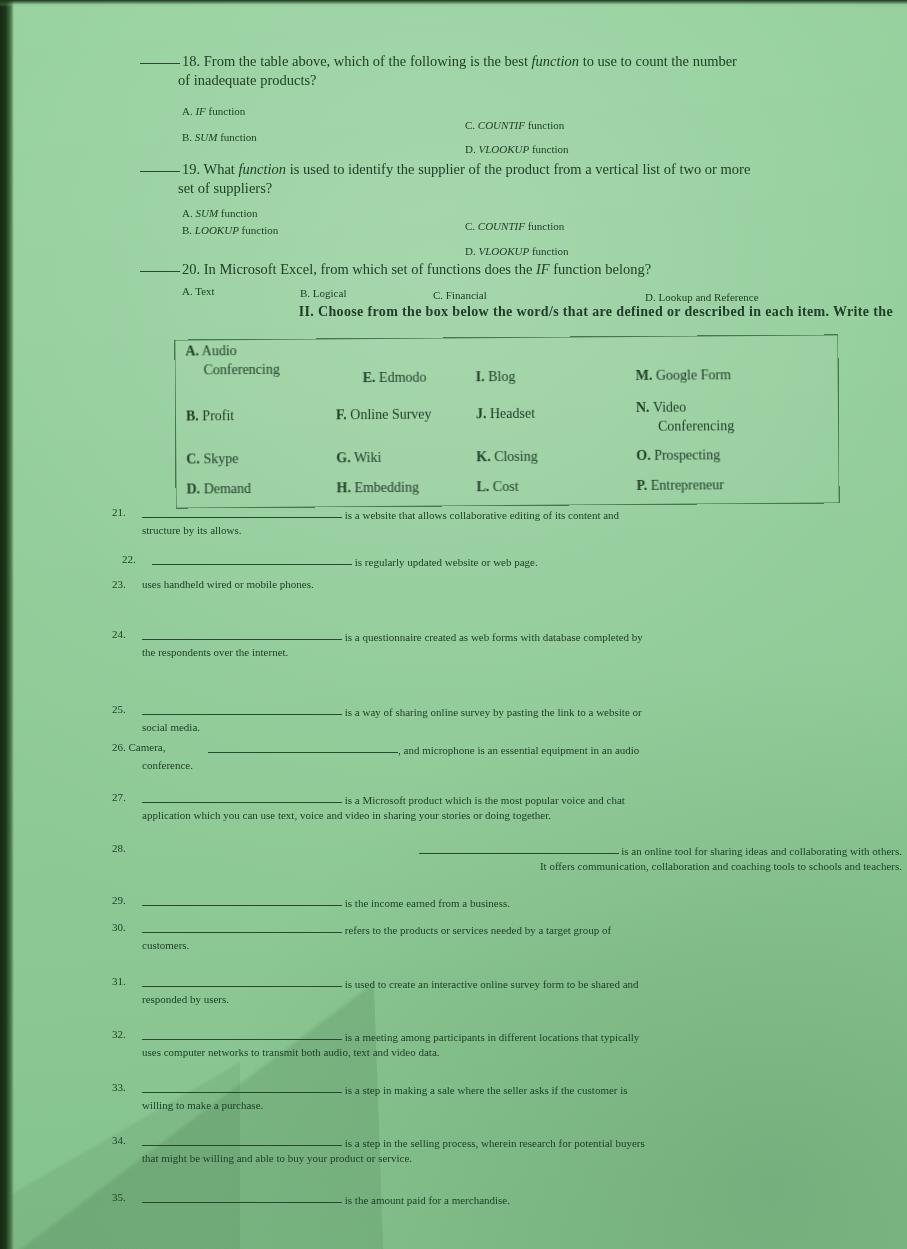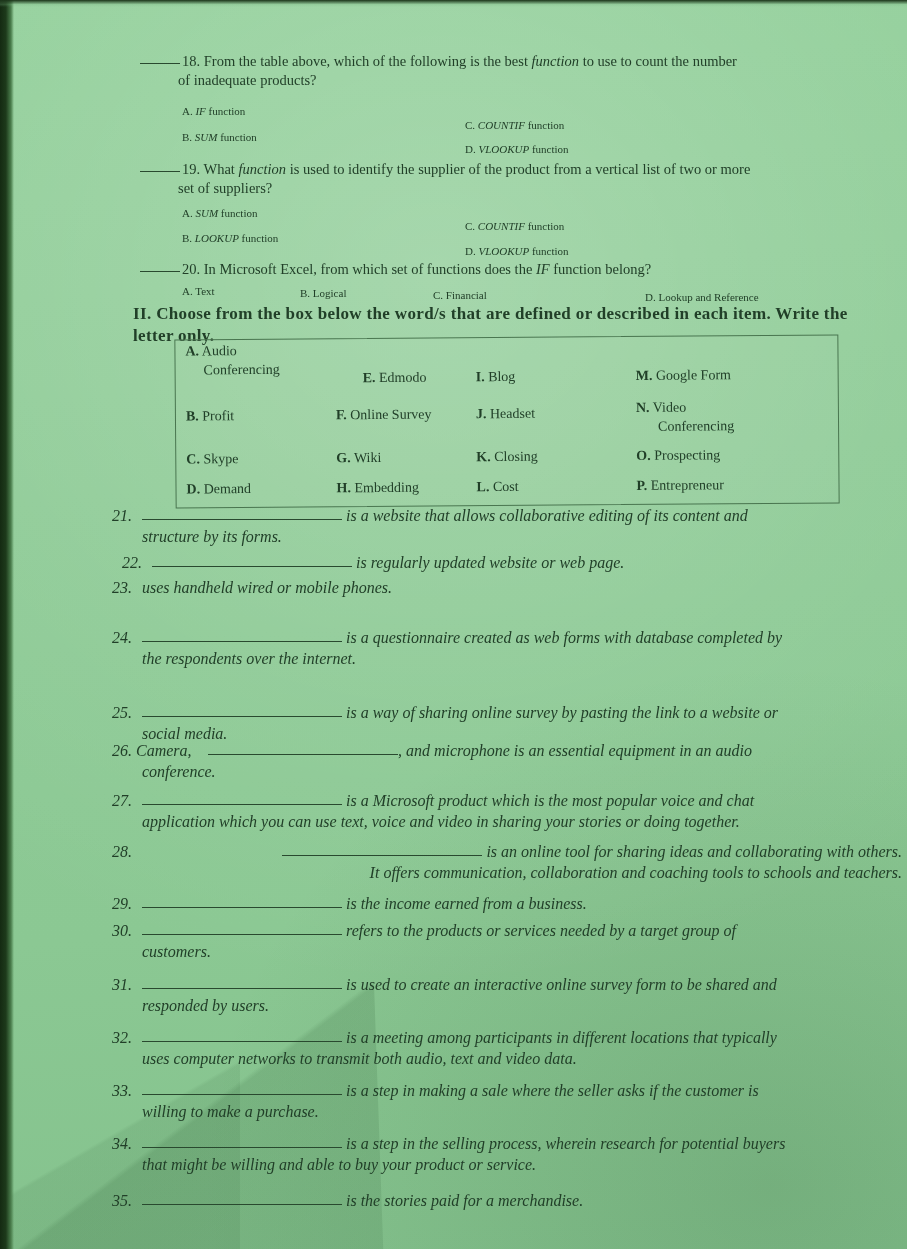--- a/index.html
+++ b/index.html
@@ -96,24 +96,25 @@
     position: absolute;
     font-size: 11px;
     white-space: nowrap;
   }
 
   
   .sect-head {
     position: absolute;
     font-family: "Liberation Serif", "DejaVu Serif", serif;
     font-weight: bold;
-    font-size: 17px;
+    font-size: 14px;
     line-height: 1.3;
     letter-spacing: 0.35px;
     width: 760px;
+    text-align: right;
   }
 
   
   #wordbox {
     position: absolute;
     left: 175px;
     top: 337px;
     width: 662px;
     height: 167px;
     border: 1.2px solid #4a7550;
@@ -124,24 +125,23 @@
     position: absolute;
     font-size: 14px;
     line-height: 1.35;
     white-space: nowrap;
   }
   .wbletter { font-weight: bold; }
 
   
   .item {
     position: absolute;
-    font-size: 16px;
+    font-size: 11px;
     line-height: 1.34;
     width: 790px;
-    font-style: italic;
   }
   .inum {
     position: absolute;
     left: 0;
     top: 0;
   }
   .iline1 {
     display: block;
     padding-left: 30px;
   }
@@ -204,21 +204,21 @@
         <span>What</span>
         <i>function</i>
         <span>is used to identify the supplier of the product from a vertical list of two or more</span>
         <span class="cont">set of suppliers?</span>
       </div>
       <div class="choice" style="left:182px; top:207px;">
         <span>A.</span>
         <i>SUM</i>
         <span>function</span>
       </div>
-      <div class="choice" style="left:182px; top:232px;">
+      <div class="choice" style="left:182px; top:224px;">
         <span>B.</span>
         <i>LOOKUP</i>
         <span>function</span>
       </div>
       <div class="choice" style="left:465px; top:220px;">
         <span>C.</span>
         <i>COUNTIF</i>
         <span>function</span>
       </div>
       <div class="choice" style="left:465px; top:245px;">
@@ -245,21 +245,20 @@
         <span>C.</span>
         <span>Financial</span>
       </div>
       <div class="choice" style="left:645px; top:291px;">
         <span>D.</span>
         <span>Lookup and Reference</span>
       </div>
 
       <div class="sect-head" style="left:133px; top:303px;">
         <span>II. Choose from the box below the word/s that are defined or described in each item. Write the</span>
-        <span style="display:block;">letter only.</span>
       </div>
 
       <div id="wordbox">
 
         <div class="wbcell" style="left:10px; top:2px;">
           <span class="wbletter">A.</span>
           <span>Audio</span>
           <span style="display:block; padding-left:18px;">Conferencing</span>
         </div>
         <div class="wbcell" style="left:10px; top:67px;">
@@ -324,21 +323,21 @@
         </div>
         <div class="wbcell" style="left:460px; top:140px;">
           <span class="wbletter">P.</span>
           <span>Entrepreneur</span>
         </div>
       </div>
 
       <div class="item" style="left:112px; top:505px;">
         <span class="inum">21.</span>
         <span class="iline1"><span class="blank blank-lg"></span> <span>is a website that allows collaborative editing of its content and</span></span>
-        <span class="iline2">structure by its forms.</span>
+        <span class="iline2">structure by its allows.</span>
       </div>
 
       <div class="item" style="left:112px; top:552px;margin-left:10px;">
         <span class="inum">22.</span>
         <span class="iline1"><span class="blank blank-lg"></span> <span>is regularly updated website or web page.</span></span>
       </div>
 
       <div class="item" style="left:112px; top:577px;">
         <span class="inum">23.</span>
         <span class="iline2">uses handheld wired or mobile phones.</span>
@@ -404,18 +403,18 @@
       </div>
 
       <div class="item" style="left:112px; top:1133px;">
         <span class="inum">34.</span>
         <span class="iline1"><span class="blank blank-lg"></span> <span>is a step in the selling process, wherein research for potential buyers</span></span>
         <span class="iline2">that might be willing and able to buy your product or service.</span>
       </div>
 
       <div class="item" style="left:112px; top:1190px;">
         <span class="inum">35.</span>
-        <span class="iline1"><span class="blank blank-lg"></span> <span>is the stories paid for a merchandise.</span></span>
+        <span class="iline1"><span class="blank blank-lg"></span> <span>is the amount paid for a merchandise.</span></span>
       </div>
 
     </div>
   </div>
 </div>
 
 </body></html>

